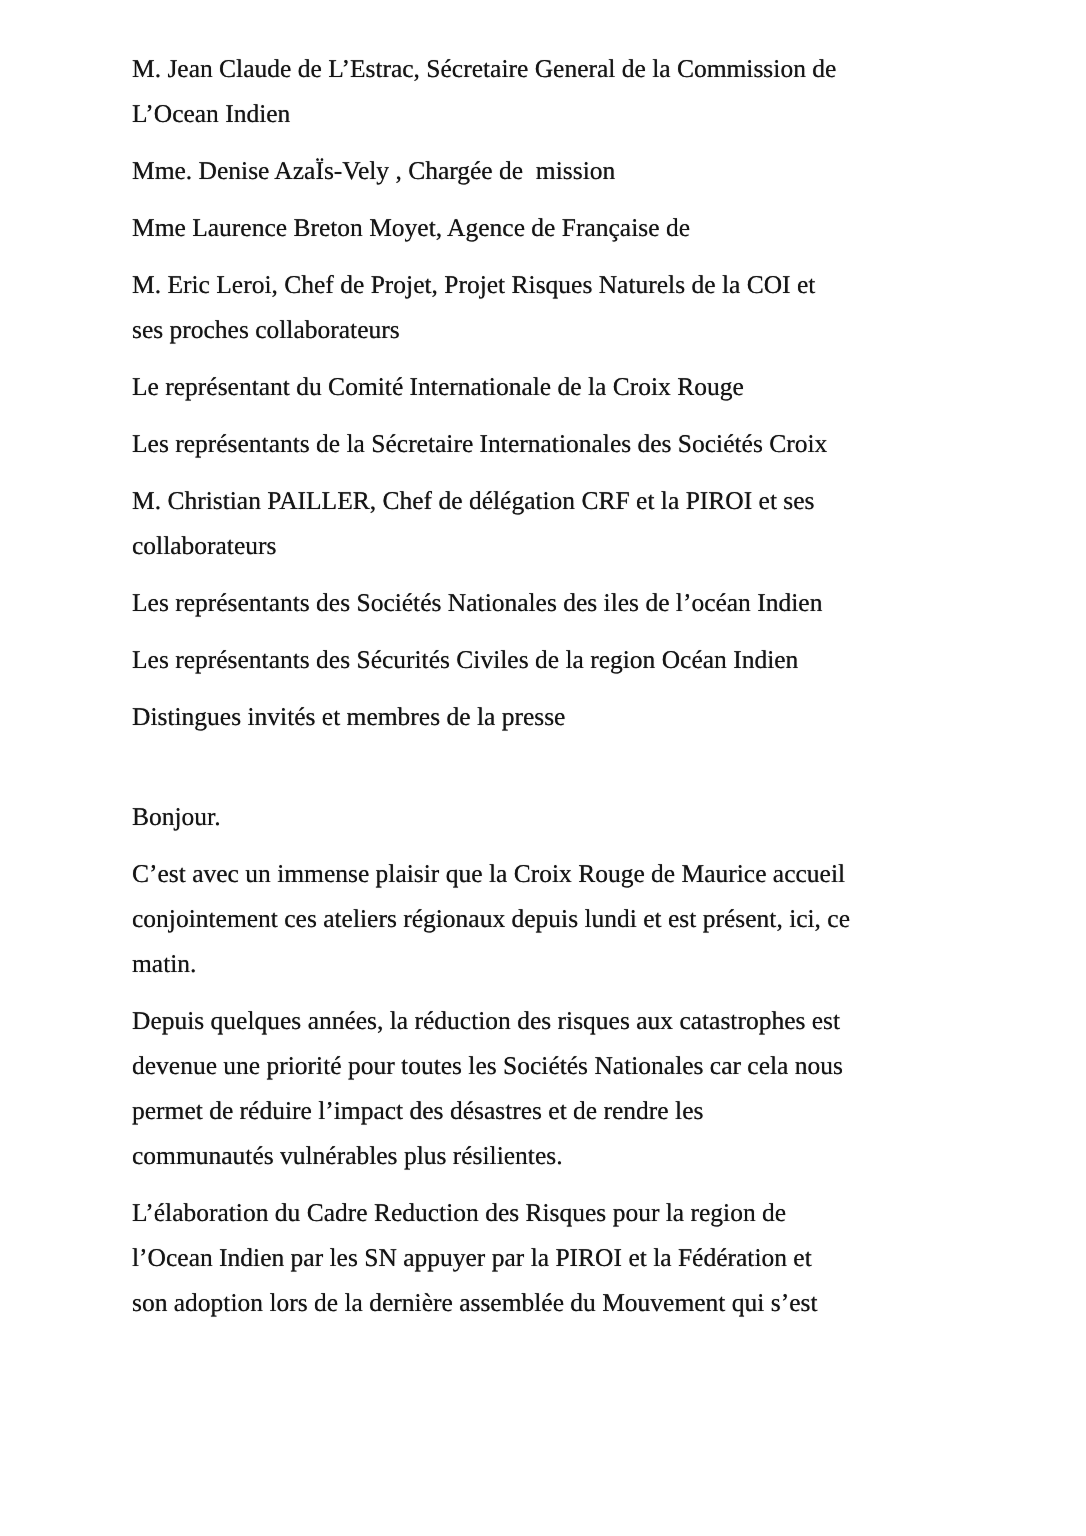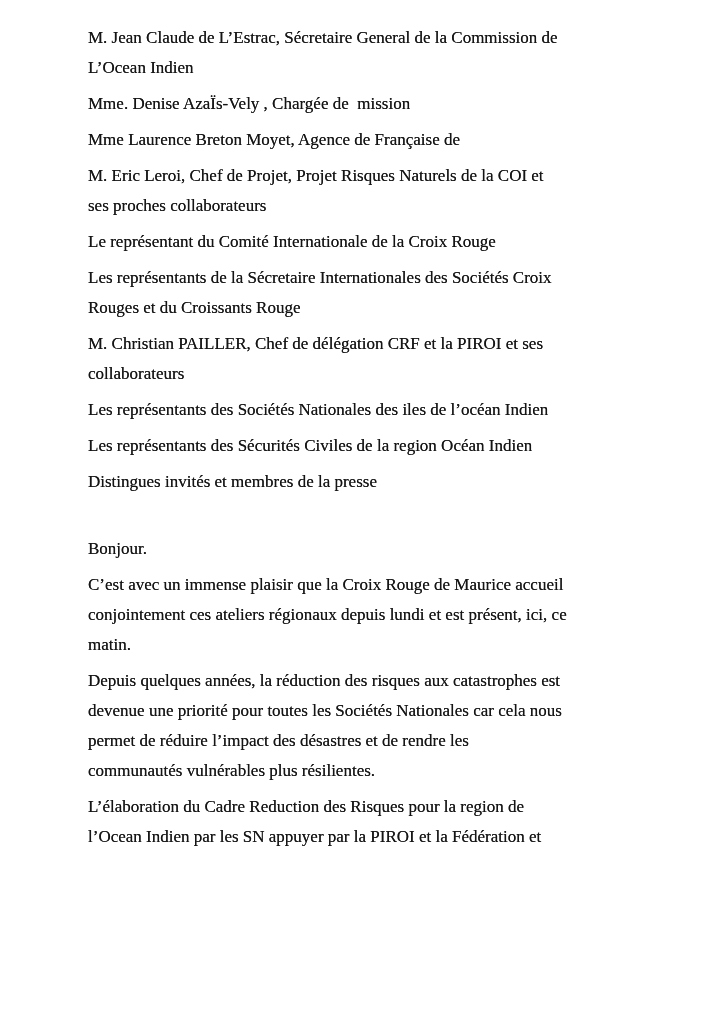--- a/index.html
+++ b/index.html
@@ -21,21 +21,21 @@
     left: 88px;
     width: 560px;
     font-family: "Liberation Serif", "DejaVu Serif", serif;
     font-size: 17px;
     line-height: 30px;
     color: #151515;
     
     text-shadow: 0 0 0.5px rgba(0,0,0,0.75);
   }
   .para {
-    margin: 0 0 6px 0;
+    margin: 8px 0 6px 0;
   }
   .para.extra-gap {
     margin-top: 37px;
   }
   .line {
     display: block;
     white-space: pre;
   }
 </style>
 </head>
@@ -61,21 +61,20 @@
       <span class="line">M. Eric Leroi, Chef de Projet, Projet Risques Naturels de la COI et</span>
       <span class="line">ses proches collaborateurs</span>
     </p>
 
     <p class="para">
       <span class="line">Le représentant du Comité Internationale de la Croix Rouge</span>
     </p>
 
     <p class="para">
       <span class="line">Les représentants de la Sécretaire Internationales des Sociétés Croix</span>
-      <span class="line">Rouges et du Croissants Rouge</span>
     </p>
 
     <p class="para">
       <span class="line">M. Christian PAILLER, Chef de délégation CRF et la PIROI et ses</span>
       <span class="line">collaborateurs</span>
     </p>
 
     <p class="para">
       <span class="line">Les représentants des Sociétés Nationales des iles de l’océan Indien</span>
     </p>
@@ -101,16 +100,17 @@
     <p class="para">
       <span class="line">Depuis quelques années, la réduction des risques aux catastrophes est</span>
       <span class="line">devenue une priorité pour toutes les Sociétés Nationales car cela nous</span>
       <span class="line">permet de réduire l’impact des désastres et de rendre les</span>
       <span class="line">communautés vulnérables plus résilientes.</span>
     </p>
 
     <p class="para">
       <span class="line">L’élaboration du Cadre Reduction des Risques pour la region de</span>
       <span class="line">l’Ocean Indien par les SN appuyer par la PIROI et la Fédération et</span>
+      <span class="line">son adoption lors de la dernière assemblée du Mouvement qui s’est</span>
     </p>
 
   </div>
 </div>
 
 </body></html>

